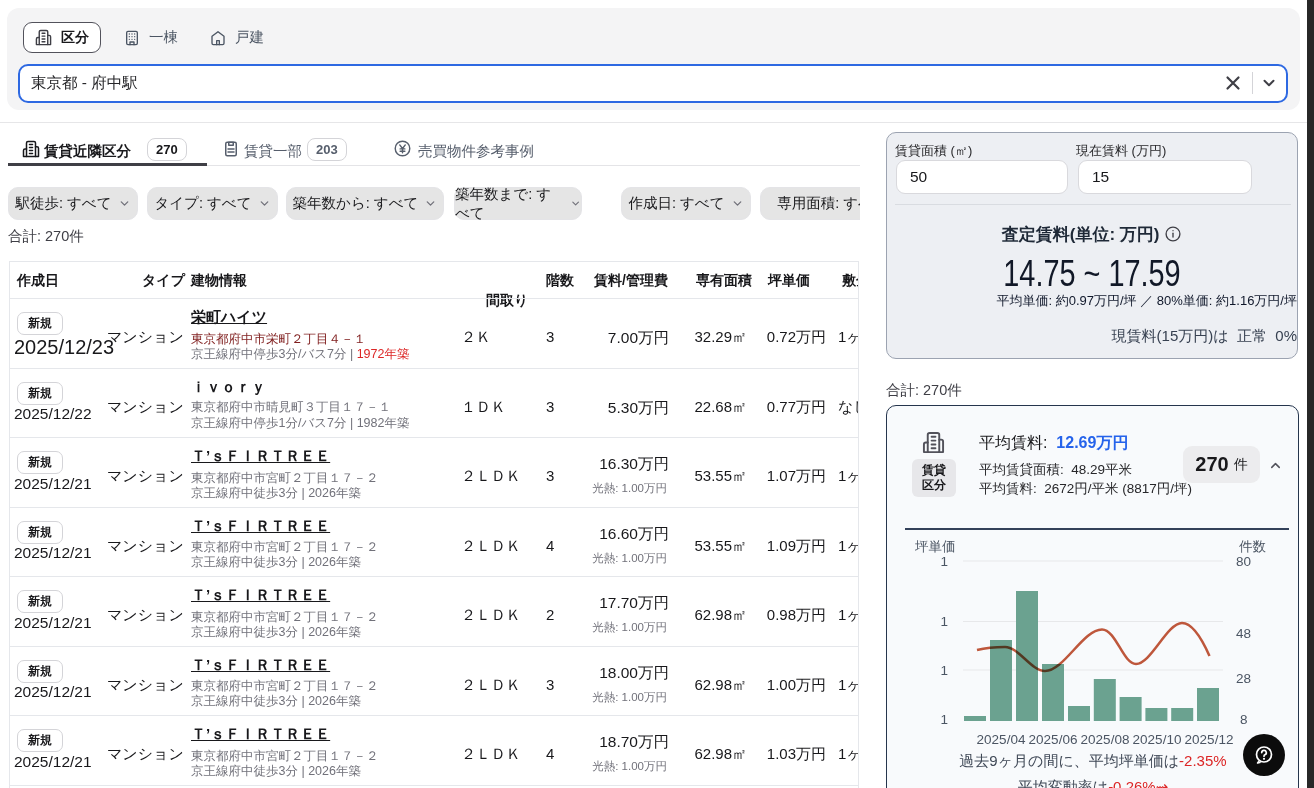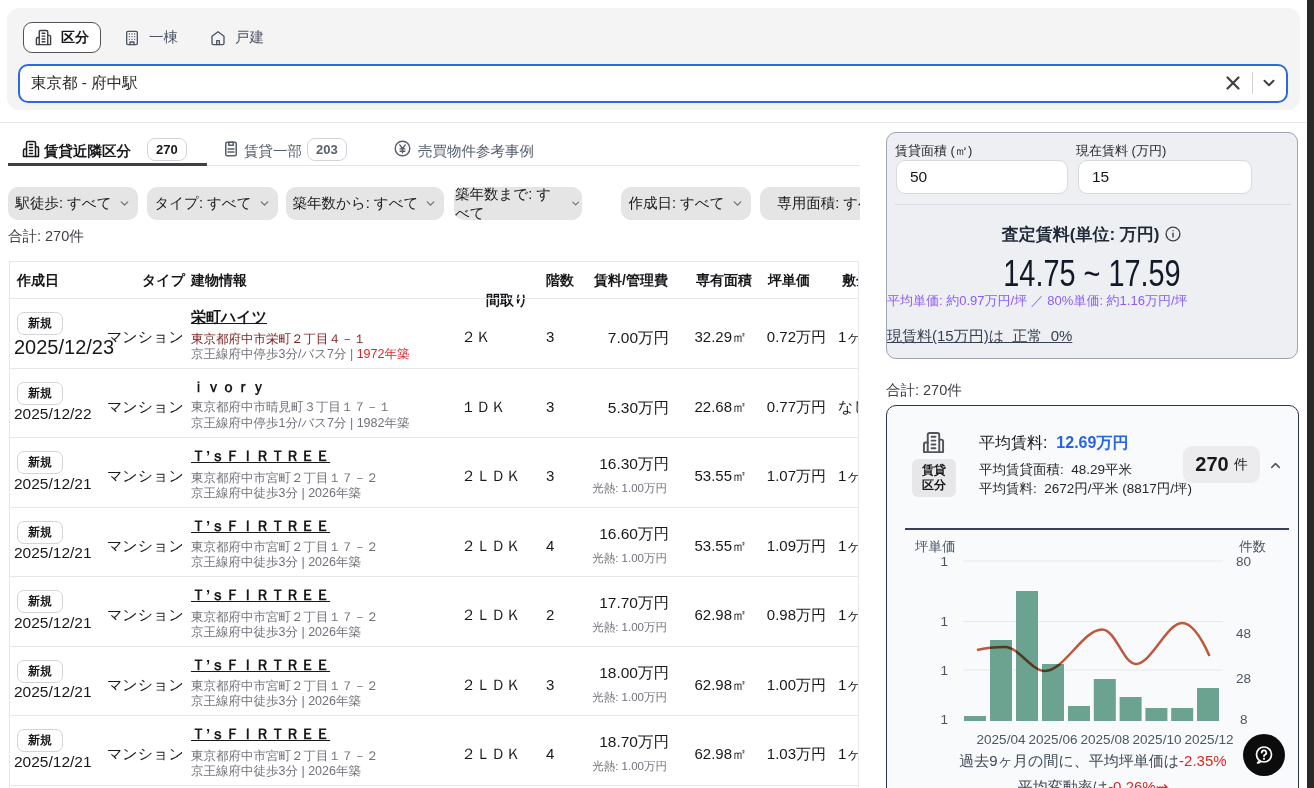--- a/index.html
+++ b/index.html
@@ -243,22 +243,22 @@
   <div class="lbl" style="left:189px;">現在賃料 (万円)</div>
   <div class="inp" style="left:9px; width:172px;">50</div>
   <div class="inp" style="left:191px; width:174px;">15</div>
   <div class="div"></div>
   <div style="position:absolute; left:0; top:90px; width:100%; text-align:center; font-size:17px; font-weight:600; color:#1f2937;">査定賃料(単位: 万円) <svg style="vertical-align:-3px;" width="18" height="18" viewBox="0 0 24 24" fill="none" stroke="#3f3f46" stroke-width="1.8" stroke-linecap="round">
         <circle cx="12" cy="12" r="9.2"></circle>
         <path d="M12 11v5"></path>
         <path d="M12 7.5h.01"></path>
       </svg></div>
   <div style="position:absolute; left:0; top:124px; width:100%; text-align:center; font-size:37px; font-weight:500; color:#111827; line-height:34px; transform:scaleX(0.78); transform-origin:center;">14.75&nbsp;~&nbsp;17.59</div>
-  <div style="position:absolute; left:0; top:159px; width:100%; text-align:left; font-size:13px; color:#8b5cf6;">平均単価: 約0.97万円/坪 ／ 80%単価: 約1.16万円/坪</div>
-  <div style="position:absolute; left:0; top:194px; width:100%; text-align:left; font-size:15px; color:#374151;text-decoration:underline;">現賃料(15万円)は&nbsp; 正常&nbsp; 0%</div>
+  <div style="position:absolute; left:0; top:159px; width:100%; text-align:right; font-size:13px; color:#0f172a;">平均単価: 約0.97万円/坪 ／ 80%単価: 約1.16万円/坪</div>
+  <div style="position:absolute; left:0; top:194px; width:100%; text-align:right; font-size:15px; color:#374151;">現賃料(15万円)は&nbsp; 正常&nbsp; 0%</div>
 </div>
 <div id="goukei2">合計: 270件</div>
 <div id="card2">
   <svg style="position:absolute;left:35px;top:25px;" width="23" height="23" viewBox="0 0 24 24" fill="none" stroke="#52525b" stroke-width="2" stroke-linecap="round" stroke-linejoin="round">
       <path d="M6 22V4a2 2 0 0 1 2-2h8a2 2 0 0 1 2 2v18Z"></path>
       <path d="M6 12H4a2 2 0 0 0-2 2v8h4"></path>
       <path d="M18 9h2a2 2 0 0 1 2 2v11h-4"></path>
       <path d="M10 6h4"></path>
       <path d="M10 10h4"></path>
       <path d="M10 14h4"></path>

